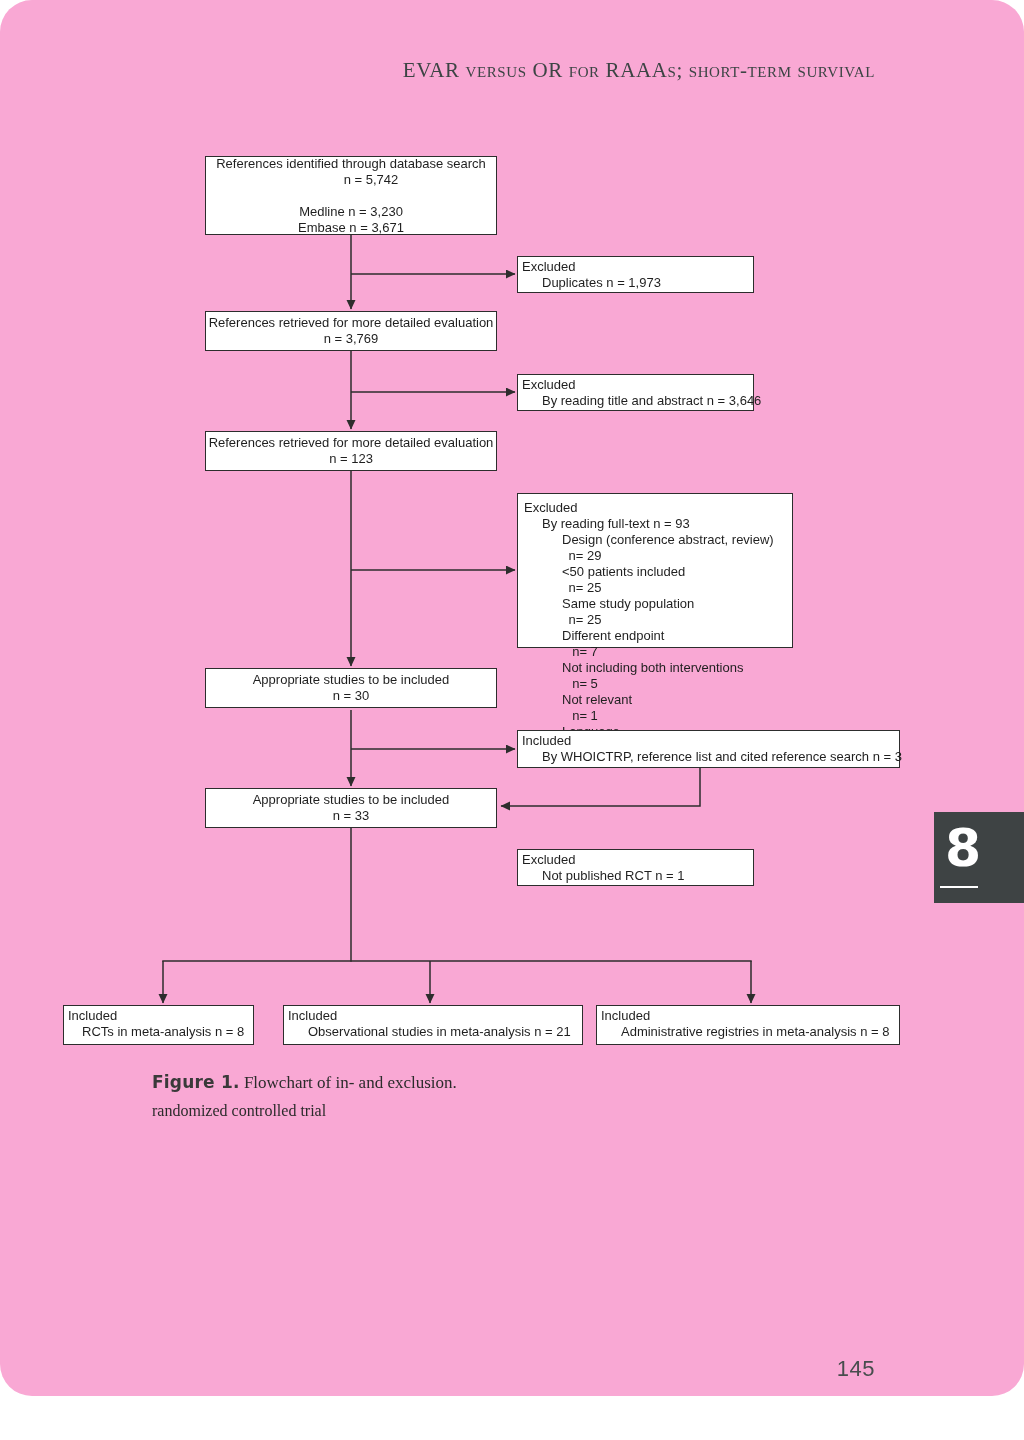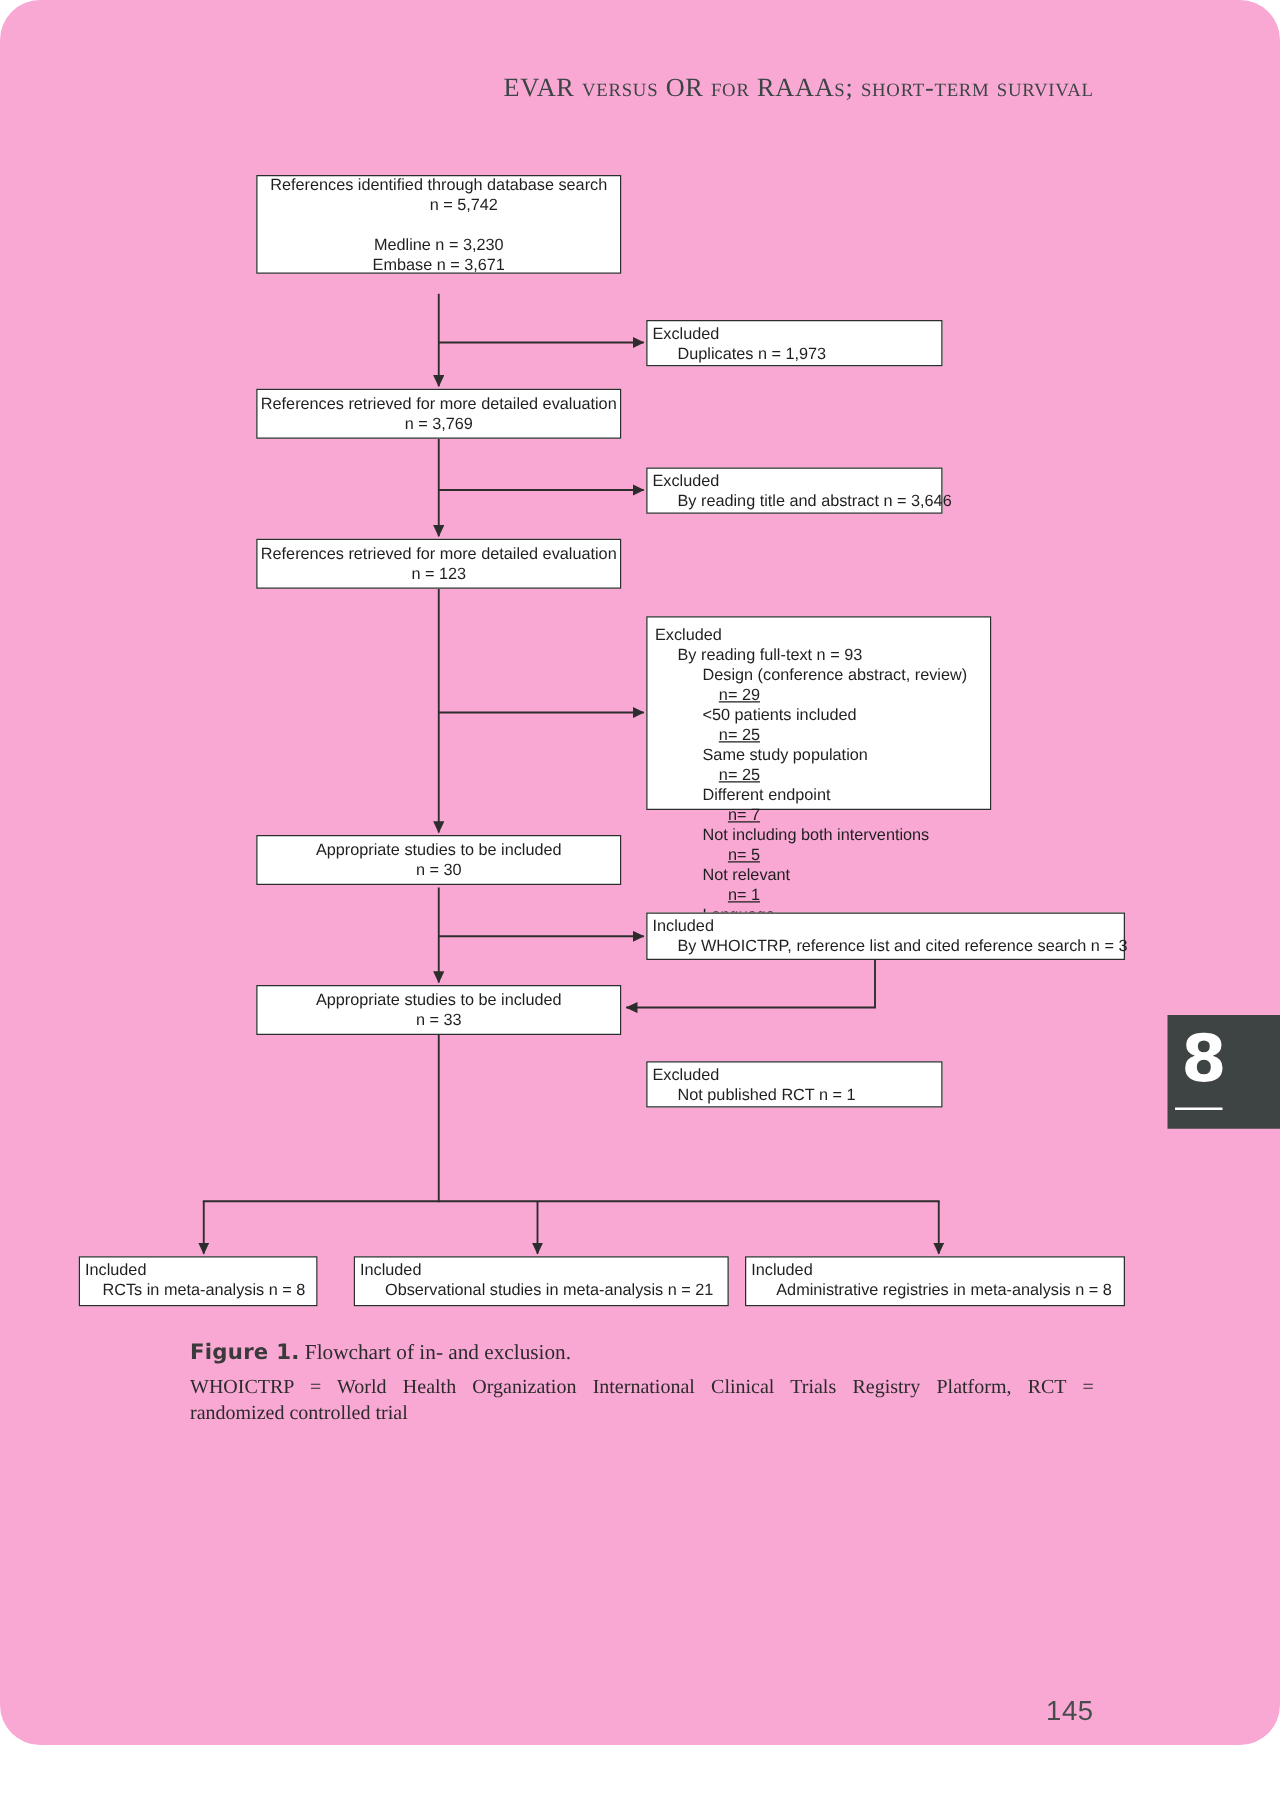--- a/index.html
+++ b/index.html
@@ -38,21 +38,21 @@
     justify-content:center;align-items:center;
     text-align:center;
   }
   .fc-left{padding:2px 4px 0 4px;}
   .fc-left .detail{padding-left:20px;white-space:nowrap;}
   .gap-below{margin-bottom:16px;margin-left:40px;}
   .fc-big{padding:6px 6px 0 6px;}
   .fc-big .sub{padding-left:18px;}
   .fc-row{display:flex;padding-left:38px;flex-direction:column;}
   .fc-row .lbl{flex:1;white-space:nowrap;}
-  .fc-row .val{width:46px;text-align:right;white-space:nowrap;text-decoration:underline;}
+  .fc-row .val{width:46px;text-align:center;white-space:nowrap;}
   svg.connectors{position:absolute;left:0;top:0;}
   
   .chapter-tab{
     position:absolute;
     left:934px;top:812px;width:90px;height:91px;
     background:#3e4344;
   }
   .chapter-tab .num{
     position:absolute;left:11px;top:6px;
     font-family:"DejaVu Sans", sans-serif;
@@ -112,21 +112,21 @@
         <line x1="351" y1="749" x2="515" y2="749" marker-end="url(#arrow)"></line>
         <path d="M700,768 L700,806 L501,806" marker-end="url(#arrow)"></path>
         <line x1="351" y1="828" x2="351" y2="961.75"></line>
         <line x1="162.25" y1="961" x2="751.75" y2="961"></line>
         <line x1="163" y1="961" x2="163" y2="1003" marker-end="url(#arrow)"></line>
         <line x1="430" y1="961" x2="430" y2="1003" marker-end="url(#arrow)"></line>
         <line x1="751" y1="961" x2="751" y2="1003" marker-end="url(#arrow)"></line>
       </g>
     </svg>
 
-    <div class="fc-box fc-center" style="left:205px;top:140px;width:292px;height:79px;">
+    <div class="fc-box fc-center" style="left:205px;top:156px;width:292px;height:79px;">
       <div>References identified through database search</div>
       <div class="gap-below">n = 5,742</div>
       <div>Medline n = 3,230</div>
       <div>Embase n = 3,671</div>
     </div>
 
     <div class="fc-box fc-left" style="left:517px;top:256px;width:237px;height:37px;">
       <div>Excluded</div>
       <div class="detail">Duplicates n = 1,973</div>
     </div>
@@ -219,19 +219,18 @@
   <div class="chapter-tab">
     <div class="num">8</div>
     <div class="rule"></div>
   </div>
 
   <div class="caption">
     <div class="head">
       <b>Figure 1.</b>
       <span>Flowchart of in- and exclusion.</span>
     </div>
-    <div class="note1">WHOICTRP = World Health Organization International Clinical Trials Registry Platform, RCT =</div>
     <div class="note2">randomized controlled trial</div>
   </div>
 
   <div class="page-number">145</div>
 
 </div>
 
 </body></html>

